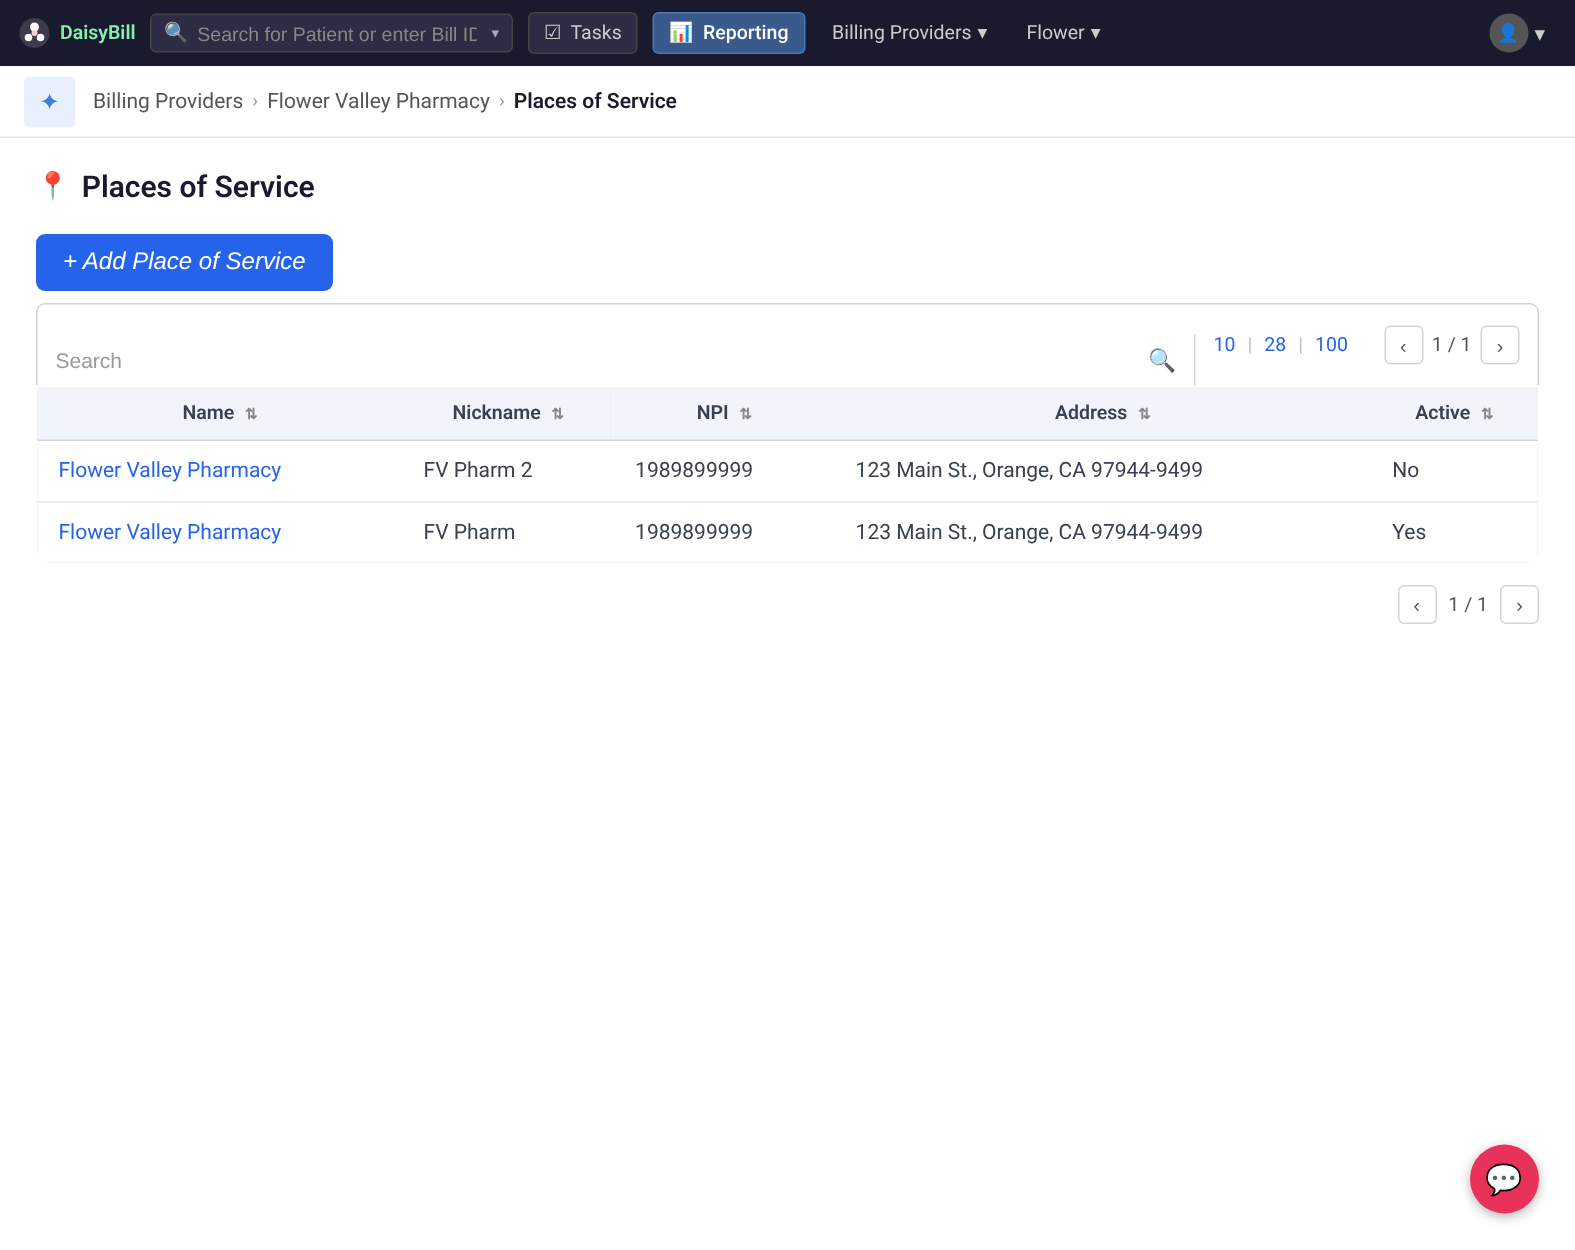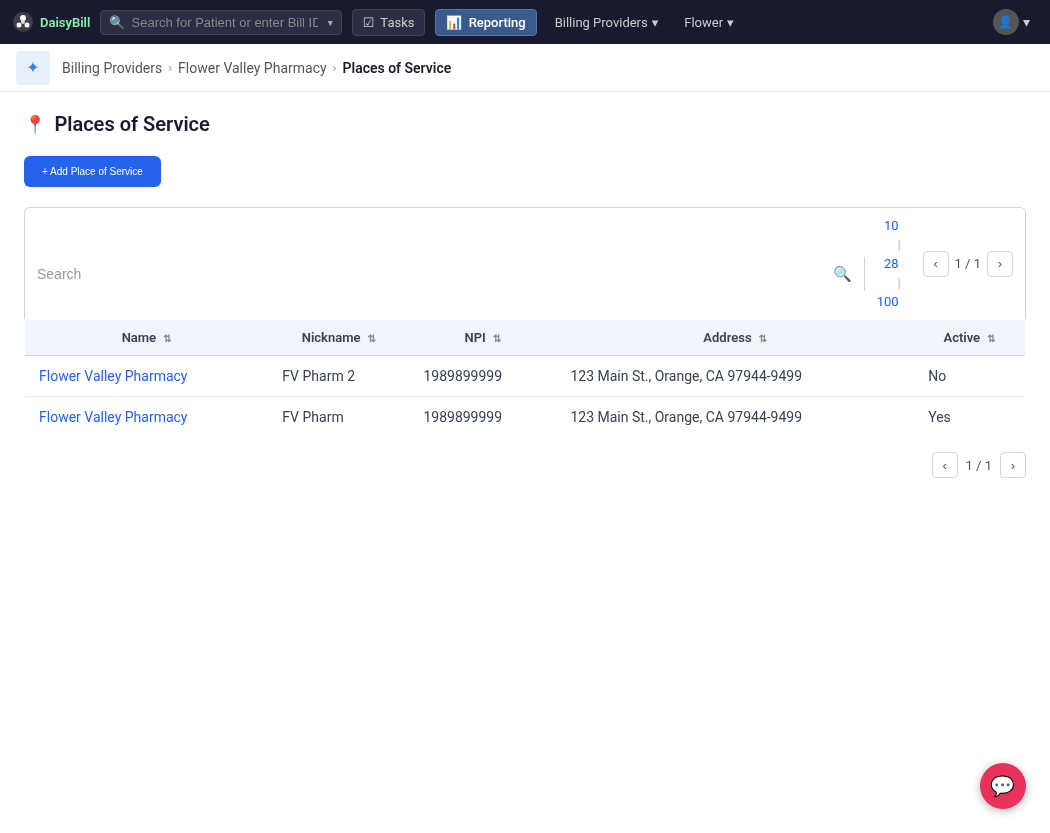--- a/index.html
+++ b/index.html
@@ -160,24 +160,25 @@
 
     .add-btn {
       display: inline-flex;
       align-items: center;
       gap: 6px;
       background: #2563eb;
       color: #fff;
       border: none;
       border-radius: 6px;
       padding: 10px 18px;
-      font-size: 10px;
+      font-size: 16px;
       font-weight: 500;
       cursor: pointer;
-      margin-bottom: 20px;
+      margin-bottom: 8px;
+      font-style: italic;
     }
 
     
     .table-controls {
       display: flex;
       align-items: center;
       margin-bottom: 0;
       border: 1px solid #d1d5db;
       border-bottom: none;
       border-radius: 6px 6px 0 0;
@@ -207,25 +208,24 @@
       cursor: pointer;
     }
     .pagination-info {
       padding: 8px 16px;
       font-size: 13px;
       color: #555;
       white-space: nowrap;
     }
     .page-size-links {
       display: flex;
-      align-items: flex-end;
+      align-items: center;
       gap: 2px;
       padding: 8px 8px;
       font-size: 13px;
-      flex-direction: column;
     }
     .page-size-link {
       color: #2563eb;
       cursor: pointer;
       padding: 2px 4px;
     }
     .page-size-sep { color: #bbb; margin: 0 2px; }
     .page-nav {
       display: flex;
       align-items: center;

